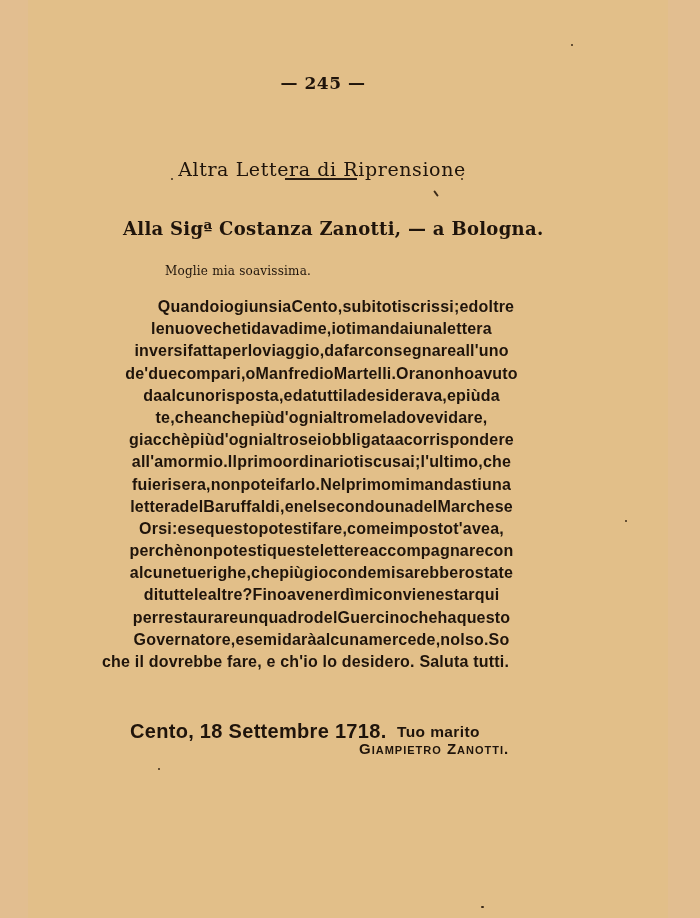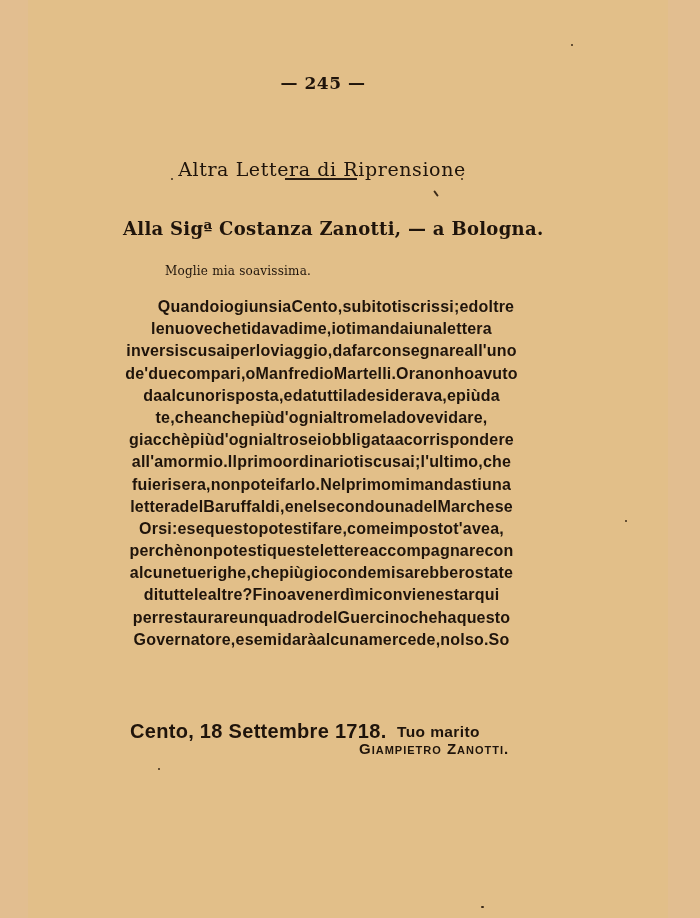--- a/index.html
+++ b/index.html
@@ -169,21 +169,21 @@
       <span class="word">me,</span>
       <span class="word">io</span>
       <span class="word">ti</span>
       <span class="word">mandai</span>
       <span class="word">una</span>
       <span class="word">lettera</span>
     </div>
   <div class="body-line">
       <span class="word">in</span>
       <span class="word">versi</span>
-      <span class="word">scusai</span>
+      <span class="word">fatta</span>
       <span class="word">per</span>
       <span class="word">lo</span>
       <span class="word">viaggio,</span>
       <span class="word">da</span>
       <span class="word">far</span>
       <span class="word">consegnare</span>
       <span class="word">all'uno</span>
     </div>
   <div class="body-line">
       <span class="word">de'due</span>
@@ -327,19 +327,20 @@
       <span class="word">e</span>
       <span class="word">se</span>
       <span class="word">mi</span>
       <span class="word">darà</span>
       <span class="word">alcuna</span>
       <span class="word">mercede,</span>
       <span class="word">nol</span>
       <span class="word">so.</span>
       <span class="word">So</span>
     </div>
+  <div class="body-line last">che il dovrebbe fare, e ch'io lo desidero. Saluta tutti.</div>
 </div>
 
 <div class="dateline">Cento, 18 Settembre 1718.</div>
 
 <div class="closing">Tuo marito</div>
 
 <div class="signature">Giampietro Zanotti.</div>
 
 </body></html>

